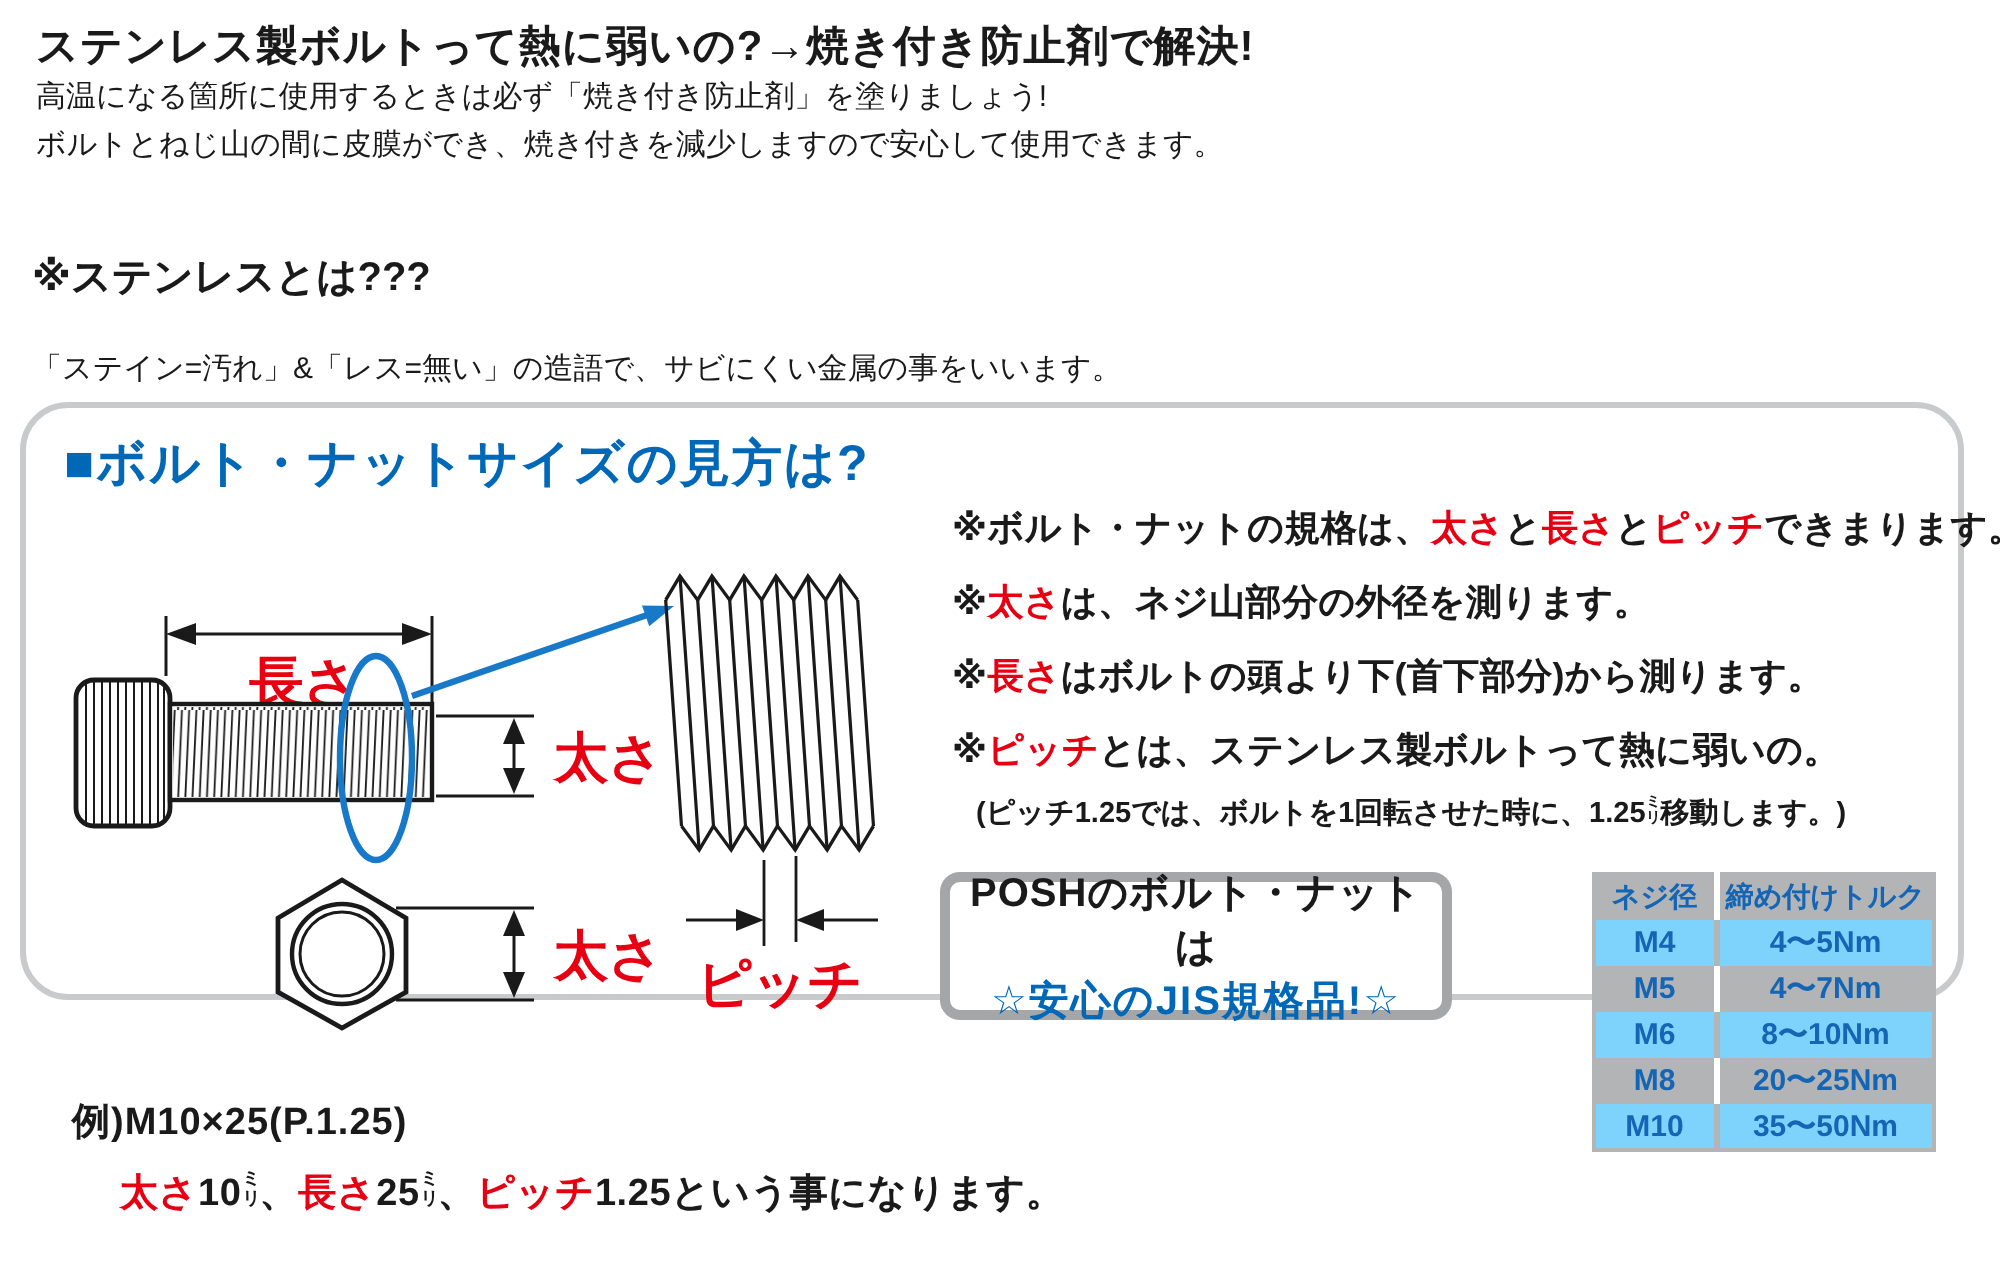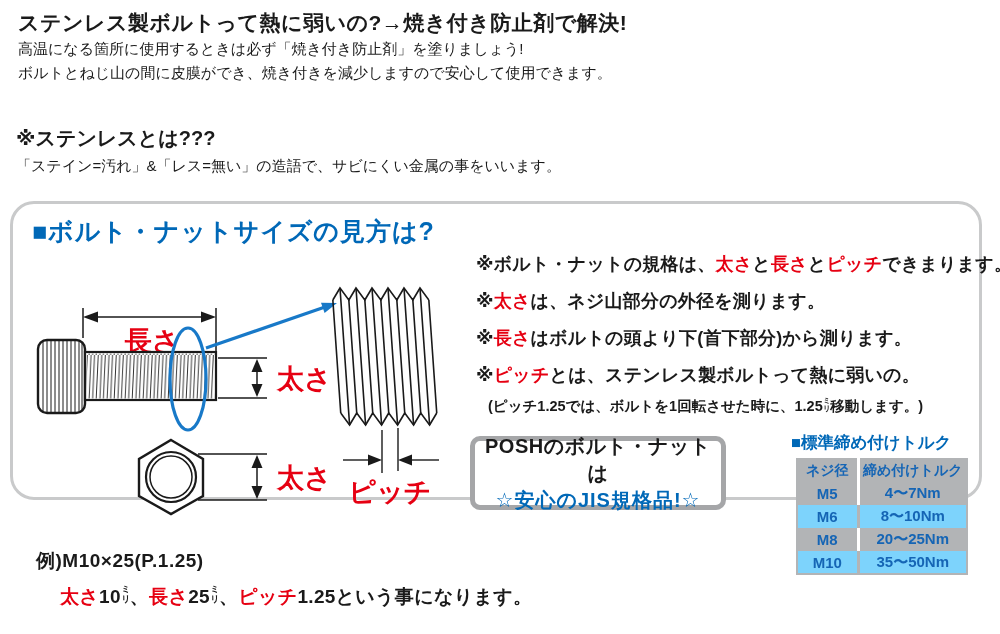--- a/index.html
+++ b/index.html
@@ -11,21 +11,21 @@
     border-radius:20px;
   }
   .red { color:#e60012; }
 
   
   .intro-title { position:absolute; left:18px; top:9px; font-size:21px; font-weight:bold; letter-spacing:0.5px; }
   .intro-lines { position:absolute; left:18px; top:37px; font-size:15px; line-height:24px; }
 
   
   .st-title { position:absolute; left:16px; top:125px; font-size:20px; font-weight:bold; }
-  .st-body  { position:absolute; left:16px; top:157px; font-size:15px; }
+  .st-body  { position:absolute; left:16px; top:175px; font-size:15px; }
 
   
   .panel {
     position:absolute; left:10px; top:201px; width:972px; height:299px;
     border:3px solid #c9cacb; border-radius:24px; background:#fff;
   }
   .panel-title { position:absolute; left:19px; top:11px; font-size:25px; font-weight:bold; color:#0068b7; letter-spacing:1px; }
 
   
   .bullets { position:absolute; left:463px; top:50px; width:500px; }
@@ -164,27 +164,30 @@
       <polygon points="368,190 382,184.5 382,195.5" fill="#1a1a1a"></polygon>
       <text class="dlabel" x="360" y="231" text-anchor="middle">ピッチ</text>
     </svg>
 
     <div class="posh">
       <div class="posh-l1">POSHのボルト・ナットは</div>
       <div class="posh-l2">☆安心のJIS規格品!☆</div>
     </div>
 
     <div class="torque">
-      <div class="torque-title">■標準締め付けトルク</div>
       <table>
         <tbody>
             <tr class="head gray">
           <td class="c1">ネジ径</td>
           <td class="c2">締め付けトルク</td>
         </tr>
+        <tr class="white">
+          <td class="c1">M4</td>
+          <td class="c2">4〜5Nm</td>
+        </tr>
         <tr class="gray">
           <td class="c1">M5</td>
           <td class="c2">4〜7Nm</td>
         </tr>
         <tr class="white">
           <td class="c1">M6</td>
           <td class="c2">8〜10Nm</td>
         </tr>
         <tr class="gray">
           <td class="c1">M8</td>

